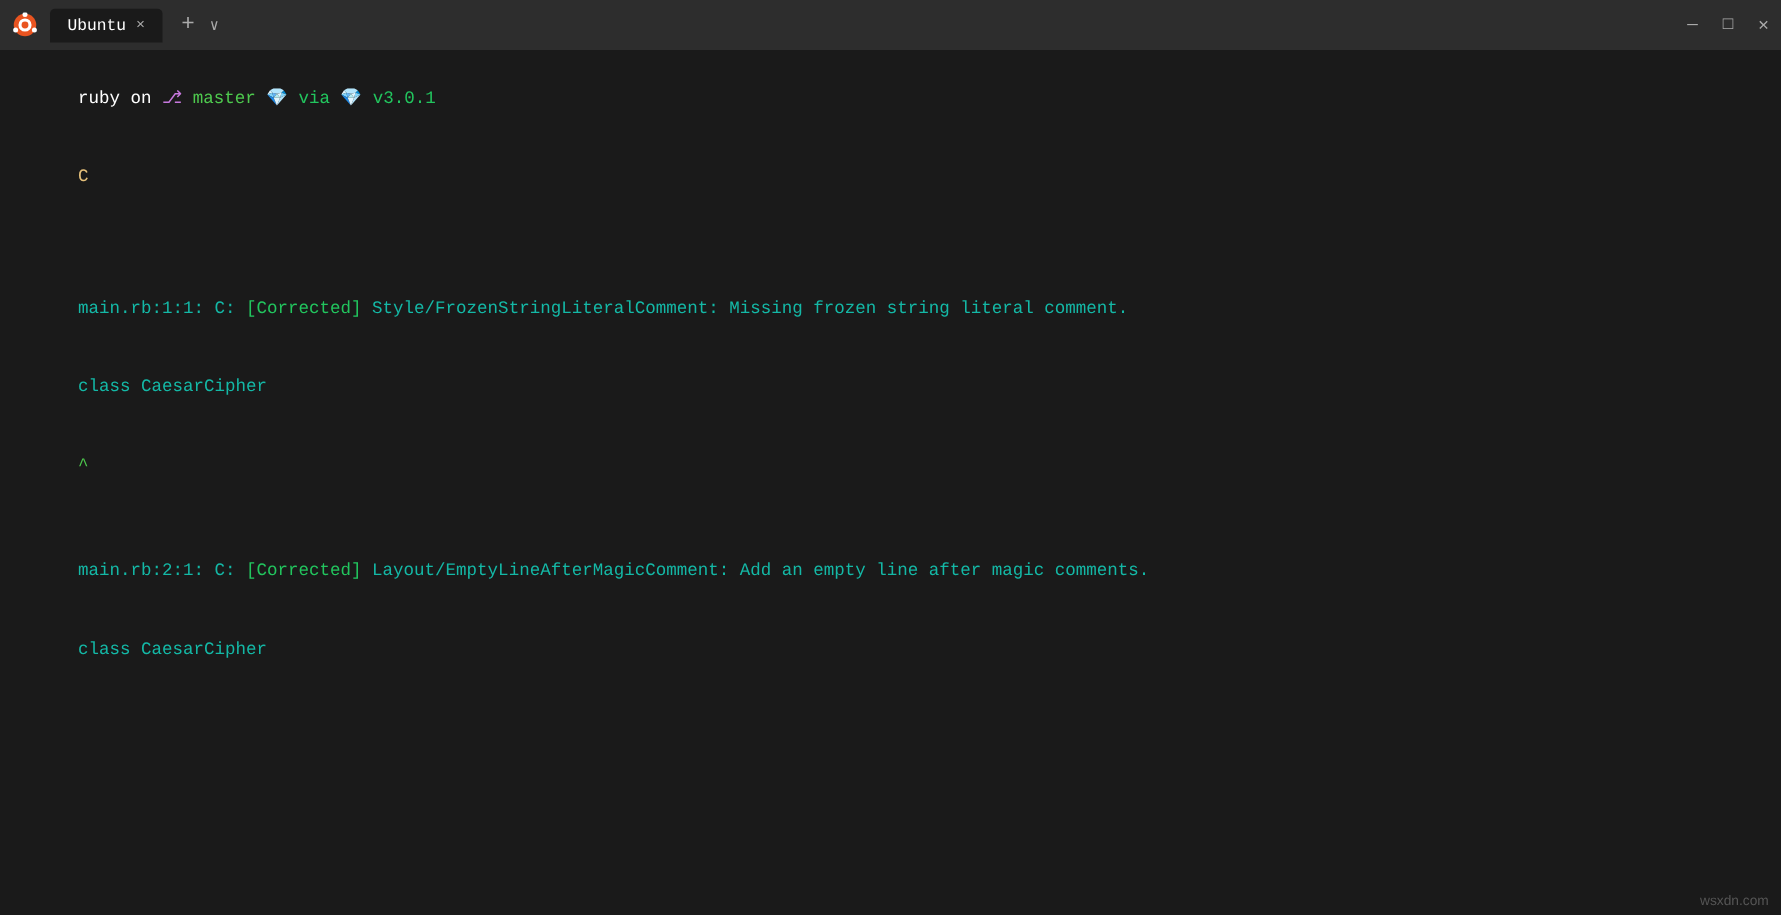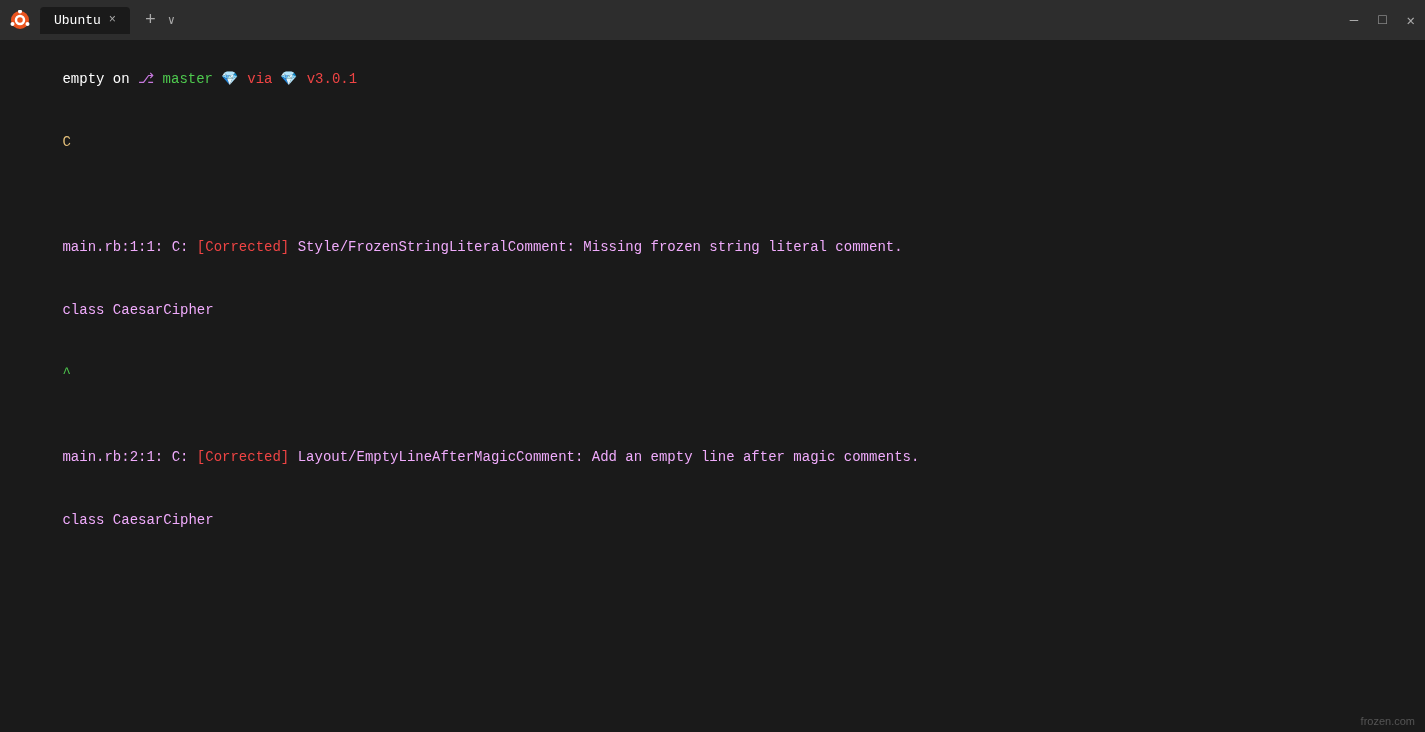--- a/index.html
+++ b/index.html
@@ -112,25 +112,25 @@
       white-space: pre;
       font-family: 'Courier New', Courier, monospace;
       font-size: 14px;
       line-height: 1.5;
     }
 
     .empty-line {
       height: 1.5em;
     }
 
-    .c-default { color: #f0abfc; }
+    .c-default { color: #14b8a6; }
     .c-white { color: #ffffff; }
     .c-green { color: #4ec94e; text-align: right; }
     .c-yellow { color: #e5c07b; }
-    .c-cyan { color: #ef4444; }
+    .c-cyan { color: #22c55e; }
     .c-red { color: #e06c75; }
     .c-magenta { color: #c678dd; }
 
     .watermark {
       position: absolute;
       bottom: 5px;
       right: 10px;
       color: #555;
       font-size: 11px;
       font-family: Arial, sans-serif;
@@ -162,21 +162,21 @@
     <div class="titlebar-controls">
       <span class="ctrl-btn">—</span>
       <span class="ctrl-btn">□</span>
       <span class="ctrl-btn">✕</span>
     </div>
   </div>
 
   <div class="terminal-content">
 
     <div class="line">
-      <span class="c-white">empty on </span><span class="c-magenta">⎇</span><span class="c-green"> master </span><span>💎</span><span class="c-cyan"> via 💎 v3.0.1</span>
+      <span class="c-white">ruby on </span><span class="c-magenta">⎇</span><span class="c-green"> master </span><span>💎</span><span class="c-cyan"> via 💎 v3.0.1</span>
     </div>
 
 
 
     <div class="line">
       <span class="c-yellow">C</span>
     </div>
 
     <div class="empty-line"></div>
 
@@ -198,13 +198,13 @@
     <div class="line">
       <span class="c-default">main.rb:2:1: C:</span><span class="c-cyan"> [Corrected]</span><span class="c-default"> Layout/EmptyLineAfterMagicComment: Add an empty line after magic comments.</span>
     </div>
     <div class="line">
       <span class="c-default">class CaesarCipher</span>
     </div>
 
   </div>
 </div>
 
-<div class="watermark">frozen.com</div>
+<div class="watermark">wsxdn.com</div>
 
 </body></html>

